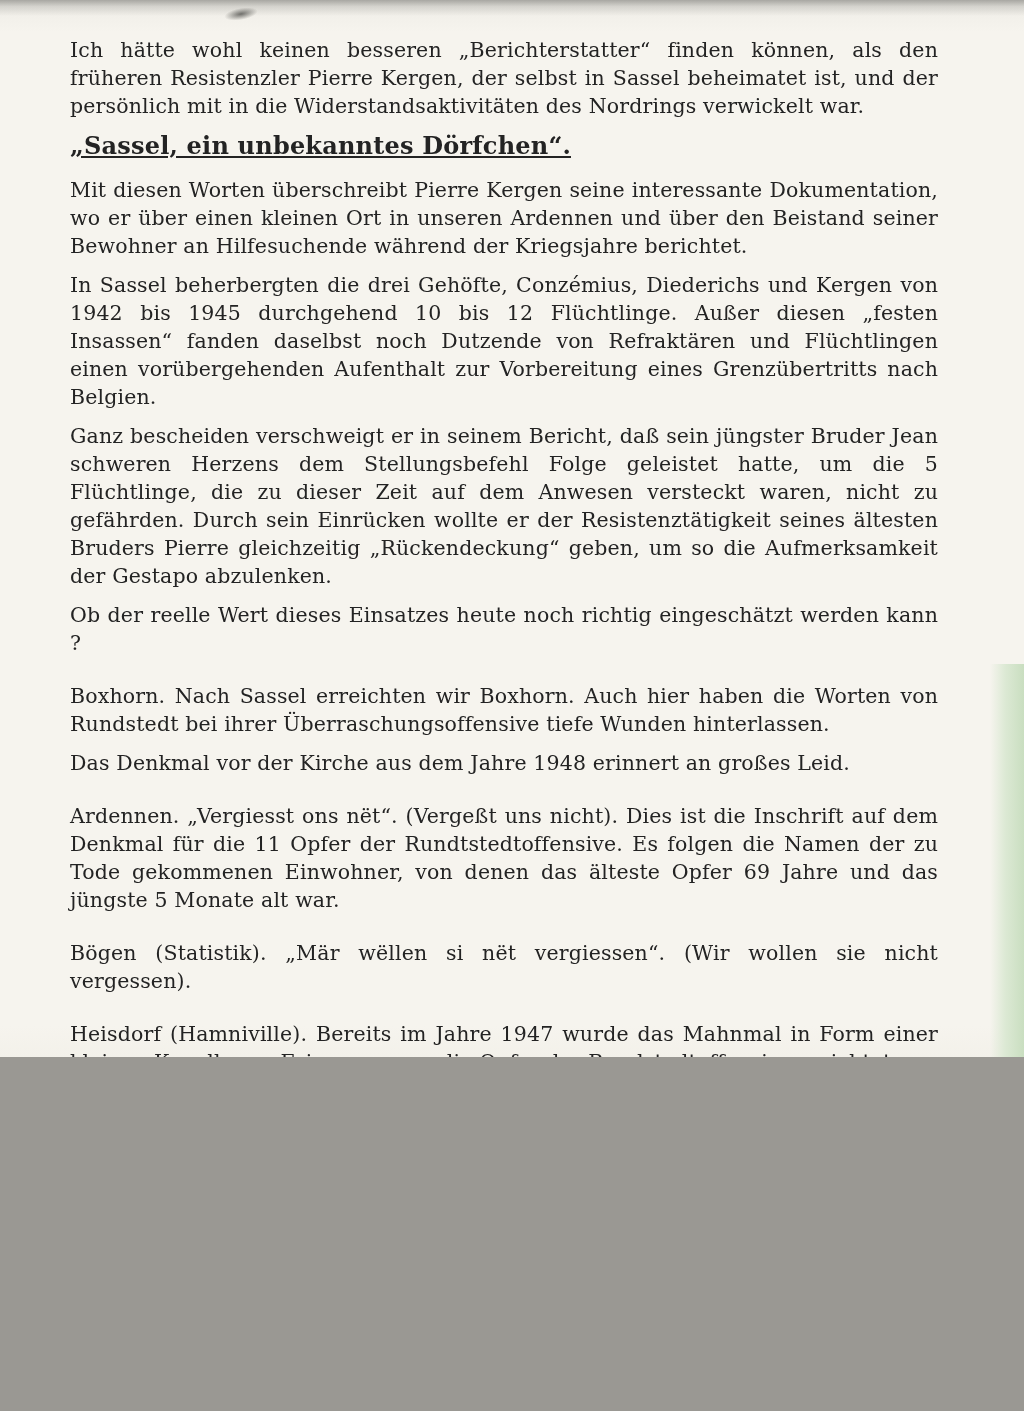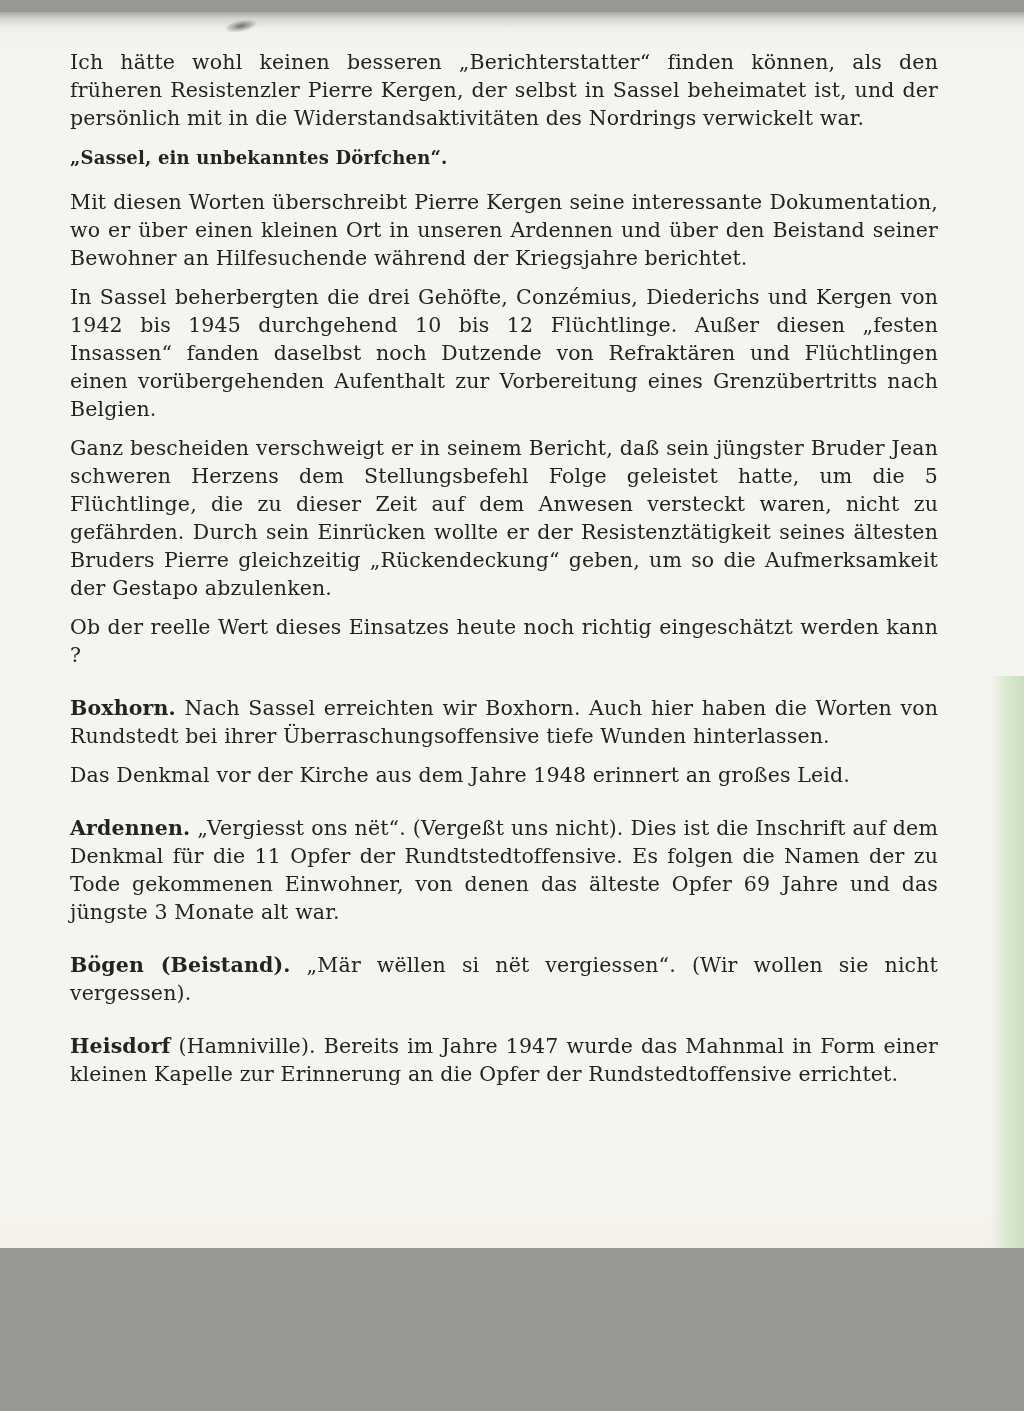--- a/index.html
+++ b/index.html
@@ -3,22 +3,22 @@
 <meta charset="utf-8">
 <style>
   html, body {
     margin: 0;
     padding: 0;
     background: #9a9893;
   }
   .page {
     position: relative;
     width: 1024px;
-    height: 1236px;
-    margin: 12px auto;
+    height: 1057px;
+    margin: 0 auto;
     background: linear-gradient(180deg, #eeece6 0%, #f6f4ee 3%, #f6f4ee 97%, #f3f1ea 100%);
     font-family: "DejaVu Serif", "Liberation Serif", serif;
     color: #232323;
     overflow: hidden;
   }
   .scan-top-edge {
     position: absolute;
     top: 0; left: 0; right: 0;
     height: 16px;
     background: linear-gradient(to bottom, rgba(110,110,106,0.55) 0%, rgba(130,130,126,0.25) 40%, rgba(130,130,126,0) 100%);
@@ -49,30 +49,31 @@
   }
   .para {
     margin: 0 0 11px 0;
     font-size: 20.5px;
     line-height: 28px;
     text-align: justify;
     letter-spacing: 0.15px;
   }
   .heading {
     margin: 9px 0 15px 0;
-    font-size: 18px;
+    font-size: 24px;
     line-height: 30px;
     font-weight: bold;
     letter-spacing: 0.2px;
+    text-decoration: underline;
   }
   .gap-lg {
     margin-top: 25px;
   }
   .lead {
-    font-weight: bold;
+    font-weight: normal;
   }
 </style>
 </head>
 <body>
 
 <div class="page">
   <div class="scan-top-edge"></div>
   <div class="scan-smudge"></div>
   <div class="scan-green-strip"></div>
 
@@ -83,20 +84,20 @@
     <h2 class="heading">„Sassel, ein unbekanntes Dörfchen“.</h2>
 
     <p class="para">Mit diesen Worten überschreibt Pierre Kergen seine interessante Dokumentation, wo er über einen kleinen Ort in unseren Ardennen und über den Beistand seiner Bewohner an Hilfesuchende während der Kriegsjahre berichtet.</p>
     <p class="para">In Sassel beherbergten die drei Gehöfte, Conzémius, Diederichs und Kergen von 1942 bis 1945 durchgehend 10 bis 12 Flüchtlinge. Außer diesen „festen Insassen“ fanden daselbst noch Dutzende von Refraktären und Flüchtlingen einen vorübergehenden Aufenthalt zur Vorbereitung eines Grenzübertritts nach Belgien.</p>
     <p class="para">Ganz bescheiden verschweigt er in seinem Bericht, daß sein jüngster Bruder Jean schweren Herzens dem Stellungsbefehl Folge geleistet hatte, um die 5 Flüchtlinge, die zu dieser Zeit auf dem Anwesen versteckt waren, nicht zu gefährden. Durch sein Einrücken wollte er der Resistenztätigkeit seines ältesten Bruders Pierre gleichzeitig „Rückendeckung“ geben, um so die Aufmerksamkeit der Gestapo abzulenken.</p>
     <p class="para">Ob der reelle Wert dieses Einsatzes heute noch richtig eingeschätzt werden kann ?</p>
 
     <p class="para gap-lg"><strong class="lead">Boxhorn.</strong> <span>Nach Sassel erreichten wir Boxhorn. Auch hier haben die Worten von Rundstedt bei ihrer Überraschungsoffensive tiefe Wunden hinterlassen.</span></p>
     <p class="para">Das Denkmal vor der Kirche aus dem Jahre 1948 erinnert an großes Leid.</p>
 
-    <p class="para gap-lg"><strong class="lead">Ardennen.</strong> <span>„Vergiesst ons nët“. (Vergeßt uns nicht). Dies ist die Inschrift auf dem Denkmal für die 11 Opfer der Rundtstedtoffensive. Es folgen die Namen der zu Tode gekommenen Einwohner, von denen das älteste Opfer 69 Jahre und das jüngste 3 Monate alt war.</span></p>
+    <p class="para gap-lg"><strong class="lead">Ardennen.</strong> <span>„Vergiesst ons nët“. (Vergeßt uns nicht). Dies ist die Inschrift auf dem Denkmal für die 11 Opfer der Rundtstedtoffensive. Es folgen die Namen der zu Tode gekommenen Einwohner, von denen das älteste Opfer 69 Jahre und das jüngste 5 Monate alt war.</span></p>
 
-    <p class="para gap-lg"><strong class="lead">Bögen (Beistand).</strong> <span>„Mär wëllen si nët vergiessen“. (Wir wollen sie nicht vergessen).</span></p>
+    <p class="para gap-lg"><strong class="lead">Bögen (Statistik).</strong> <span>„Mär wëllen si nët vergiessen“. (Wir wollen sie nicht vergessen).</span></p>
 
     <p class="para gap-lg"><strong class="lead">Heisdorf</strong> <span>(Hamniville). Bereits im Jahre 1947 wurde das Mahnmal in Form einer kleinen Kapelle zur Erinnerung an die Opfer der Rundstedtoffensive errichtet.</span></p>
 
   </div>
 </div>
 
 </body></html>

